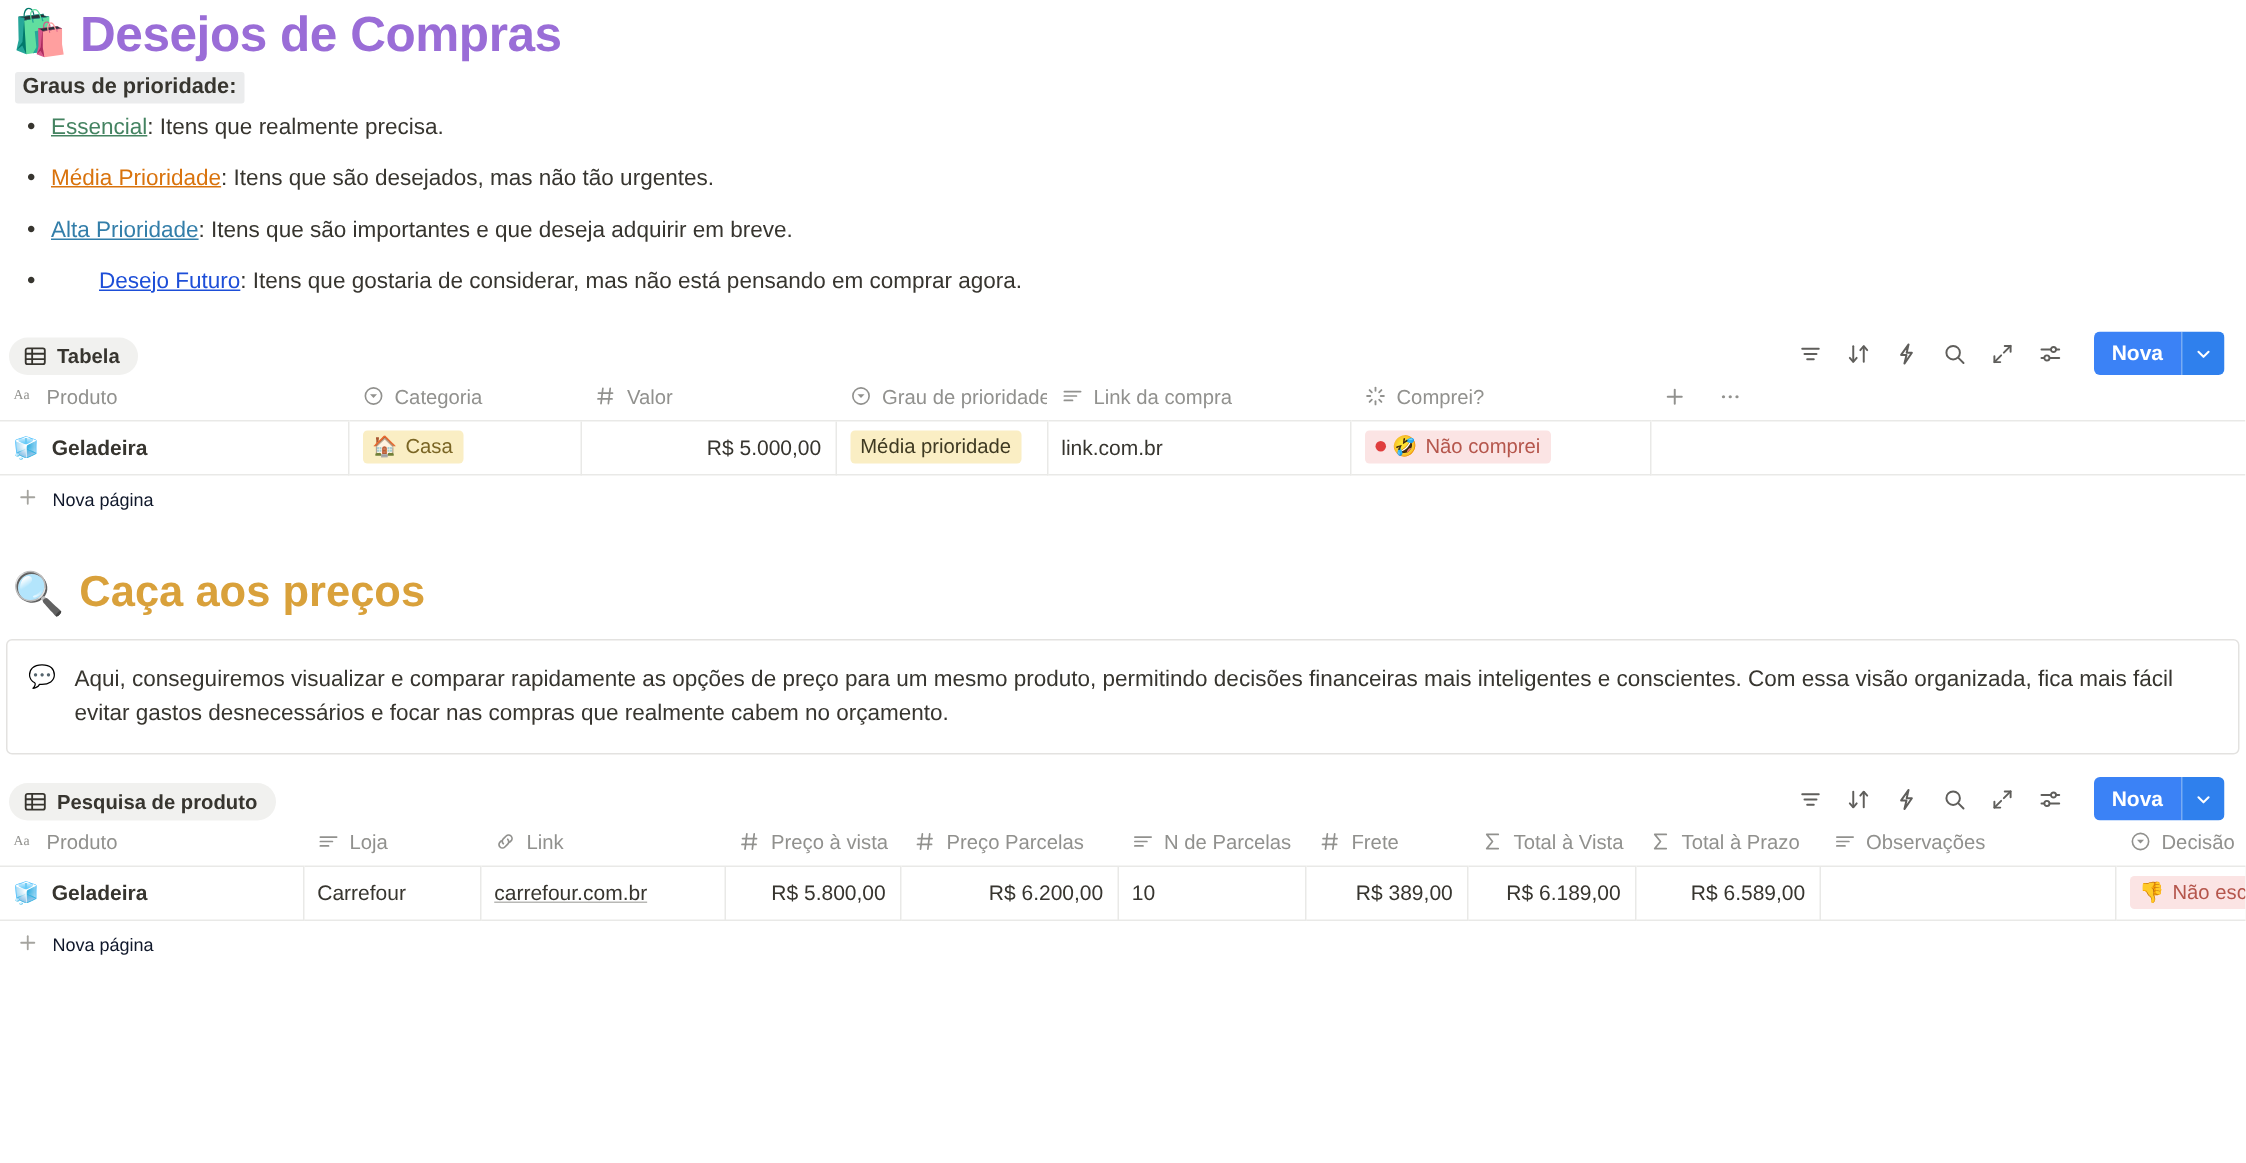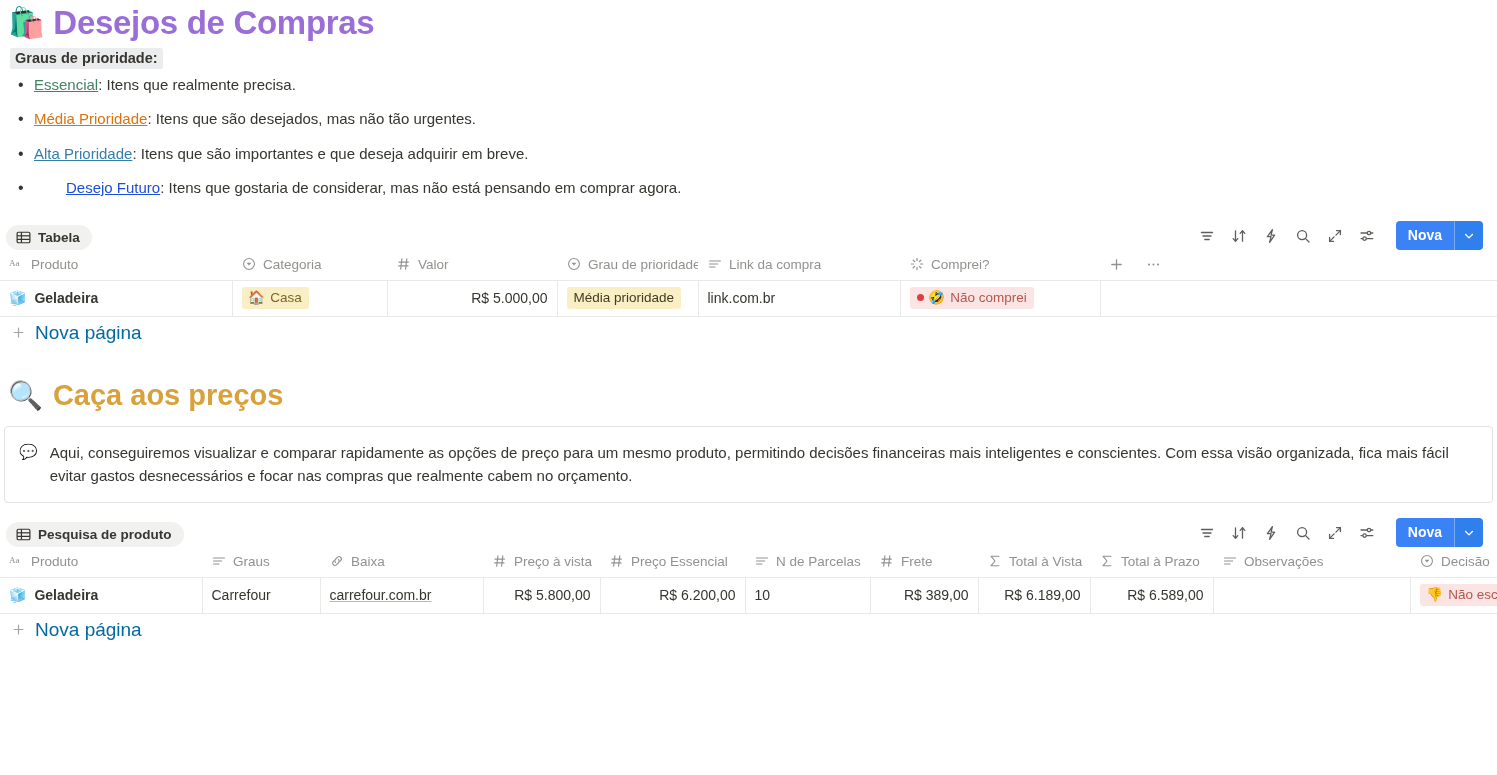--- a/index.html
+++ b/index.html
@@ -121,21 +121,21 @@
   }
   .tag-casa { background: #faeec4; color: #7a6524; }
   .tag-media { background: #faeec4; color: #3f3a22; }
   .tag-nao { background: #fbe4e4; color: #b5564c; }
   .tag-dec { background: #fbe4e4; color: #b5564c; }
   .dot { width: 7px; height: 7px; border-radius: 50%; background: #e03e3e; flex: none; }
   .link-u { text-decoration: underline; text-decoration-color: #b8b8b5; }
   .newrow {
     display: flex; align-items: center; gap: 10px;
     height: 32px; padding-left: 12px;
-    color: #0369a1; font-size: 19px; cursor: pointer;
+    color: #0f172a; font-size: 12px; cursor: pointer;
   }
 
   
   .h1-sec {
     display: flex; align-items: center; gap: 10px;
     padding-left: 8px; margin-top: 30px;
   }
   .h1-sec .emoji { font-size: 28px; }
   .h1-sec .txt { font-size: 29px; font-weight: bold; color: #d9a13b; }
 
@@ -486,32 +486,32 @@
             </th>
           <th>
               <div class="hcell">
                 <span class="hicon">
                   <svg width="14" height="14" viewBox="0 0 16 16" stroke="#91918e" stroke-width="1.3" stroke-linecap="round">
                     <line x1="1.8" y1="4.6" x2="14.2" y2="4.6"></line>
                     <line x1="1.8" y1="8" x2="11" y2="8"></line>
                     <line x1="1.8" y1="11.4" x2="8" y2="11.4"></line>
                   </svg>
                 </span>
-                <span>Graus</span>
+                <span>Loja</span>
               </div>
             </th>
           <th>
               <div class="hcell">
                 <span class="hicon">
                   <svg width="14" height="14" viewBox="0 0 16 16" fill="none" stroke="#91918e" stroke-width="1.3" stroke-linecap="round">
                     <path d="M6.3 9.7 a2.6 2.6 0 0 1 0-3.7 l2.2-2.2 a2.6 2.6 0 0 1 3.7 3.7 l-1 1"></path>
                     <path d="M9.7 6.3 a2.6 2.6 0 0 1 0 3.7 l-2.2 2.2 a2.6 2.6 0 0 1-3.7-3.7 l1-1"></path>
                   </svg>
                 </span>
-                <span>Baixa</span>
+                <span>Link</span>
               </div>
             </th>
           <th>
               <div class="hcell">
                 <span class="hicon">
                   <svg width="14" height="14" viewBox="0 0 16 16" stroke="#91918e" stroke-width="1.3" stroke-linecap="round">
                     <line x1="5.6" y1="2.2" x2="4.2" y2="13.8"></line>
                     <line x1="11.2" y1="2.2" x2="9.8" y2="13.8"></line>
                     <line x1="2.3" y1="5.8" x2="13" y2="5.8"></line>
                     <line x1="1.9" y1="10.2" x2="12.6" y2="10.2"></line>
@@ -523,21 +523,21 @@
           <th>
               <div class="hcell">
                 <span class="hicon">
                   <svg width="14" height="14" viewBox="0 0 16 16" stroke="#91918e" stroke-width="1.3" stroke-linecap="round">
                     <line x1="5.6" y1="2.2" x2="4.2" y2="13.8"></line>
                     <line x1="11.2" y1="2.2" x2="9.8" y2="13.8"></line>
                     <line x1="2.3" y1="5.8" x2="13" y2="5.8"></line>
                     <line x1="1.9" y1="10.2" x2="12.6" y2="10.2"></line>
                   </svg>
                 </span>
-                <span>Preço Essencial</span>
+                <span>Preço Parcelas</span>
               </div>
             </th>
           <th>
               <div class="hcell">
                 <span class="hicon">
                   <svg width="14" height="14" viewBox="0 0 16 16" stroke="#91918e" stroke-width="1.3" stroke-linecap="round">
                     <line x1="1.8" y1="4.6" x2="14.2" y2="4.6"></line>
                     <line x1="1.8" y1="8" x2="11" y2="8"></line>
                     <line x1="1.8" y1="11.4" x2="8" y2="11.4"></line>
                   </svg>

